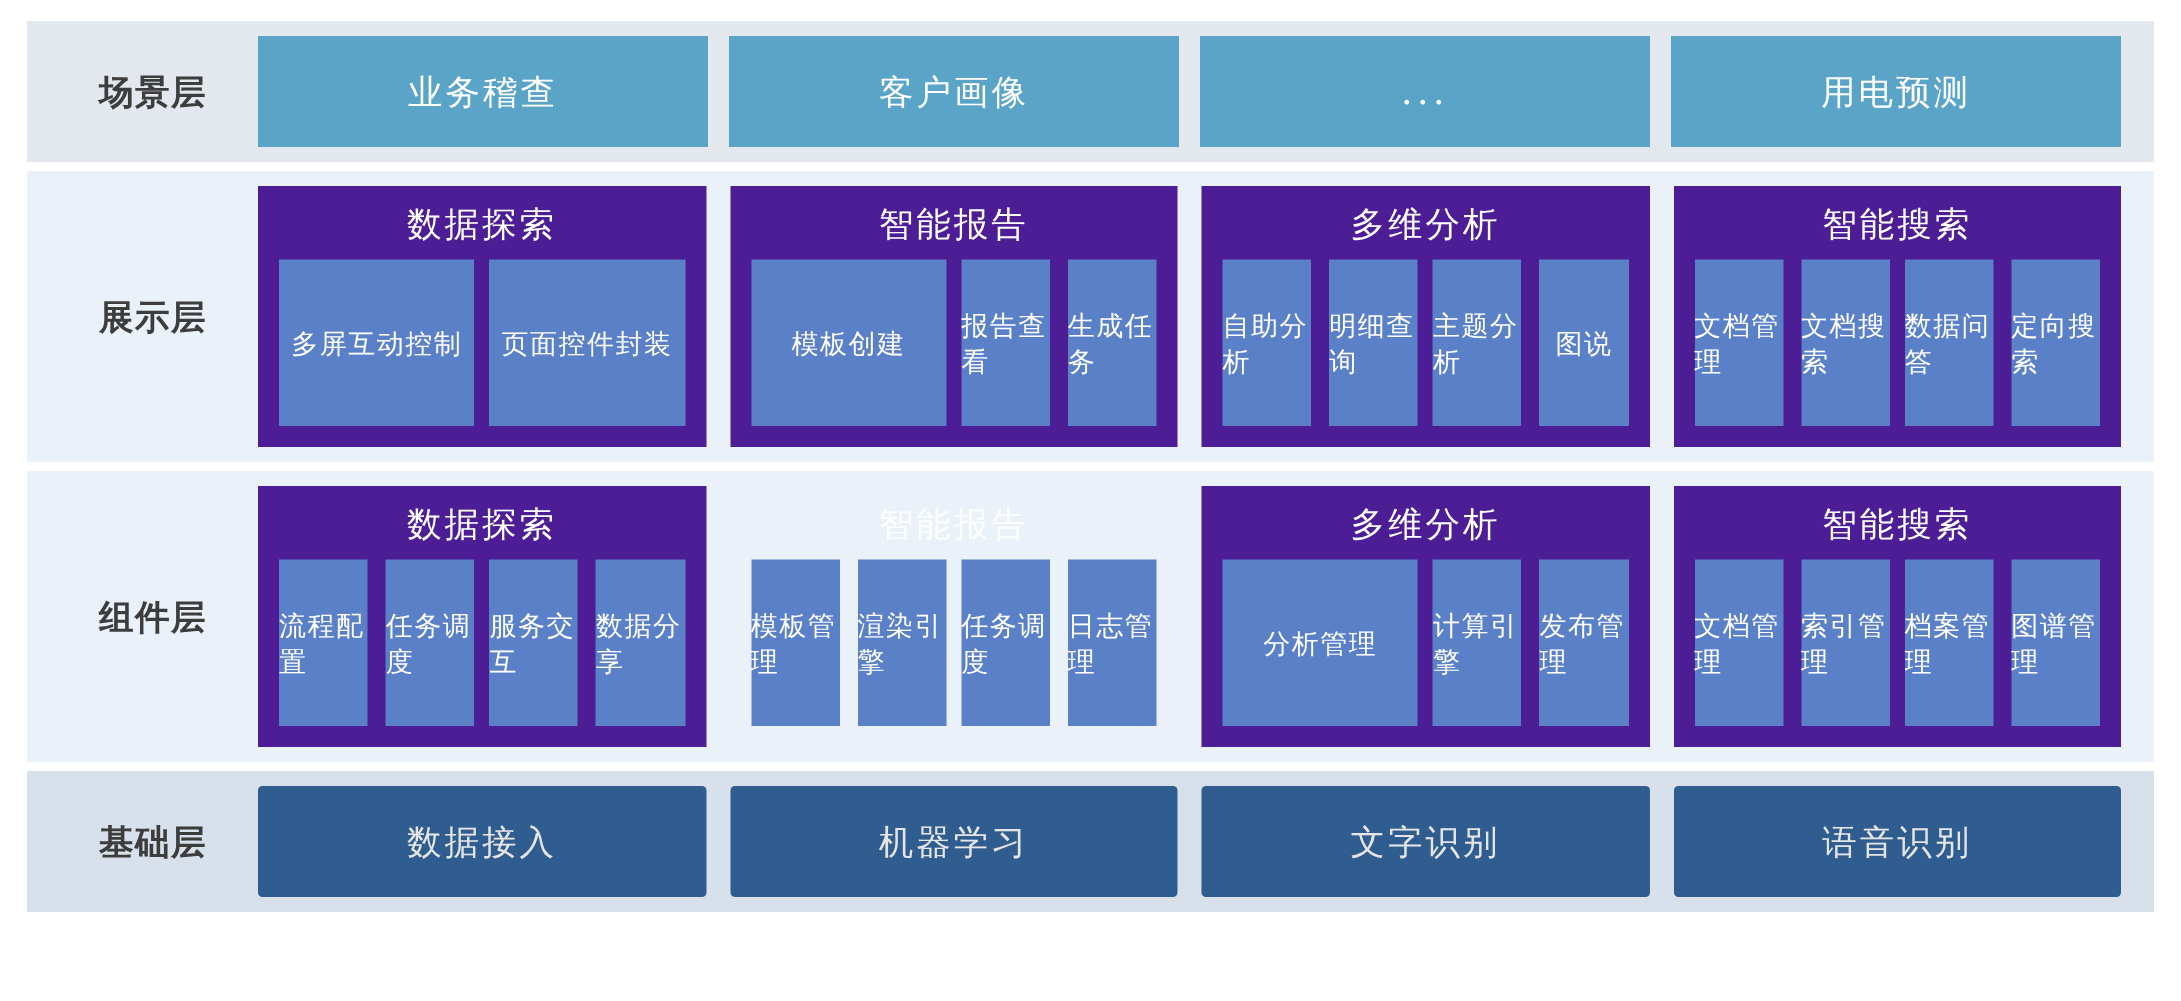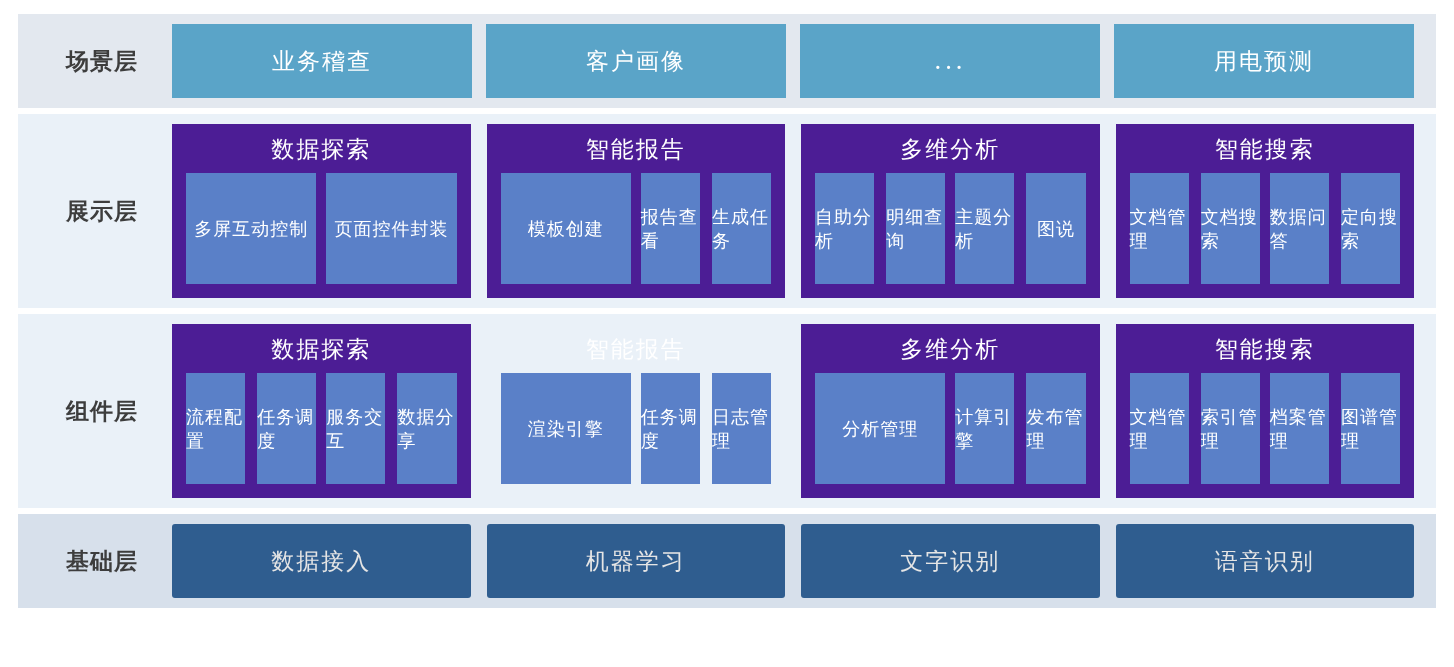--- a/index.html
+++ b/index.html
@@ -214,20 +214,21 @@
             <div class="pill">服务交互</div>
             <div class="pill">数据分享</div>
           </div>
         </div>
       </div>
 
       <div class="module-card muted">
         <div class="module-title">智能报告</div>
         <div class="module-grid">
           <div class="module-grid-row">
+            <div class="pill">模板管理</div>
             <div class="pill">渲染引擎</div>
           </div>
           <div class="module-grid-row">
             <div class="pill">任务调度</div>
             <div class="pill">日志管理</div>
           </div>
         </div>
       </div>
 
       <div class="module-card">

